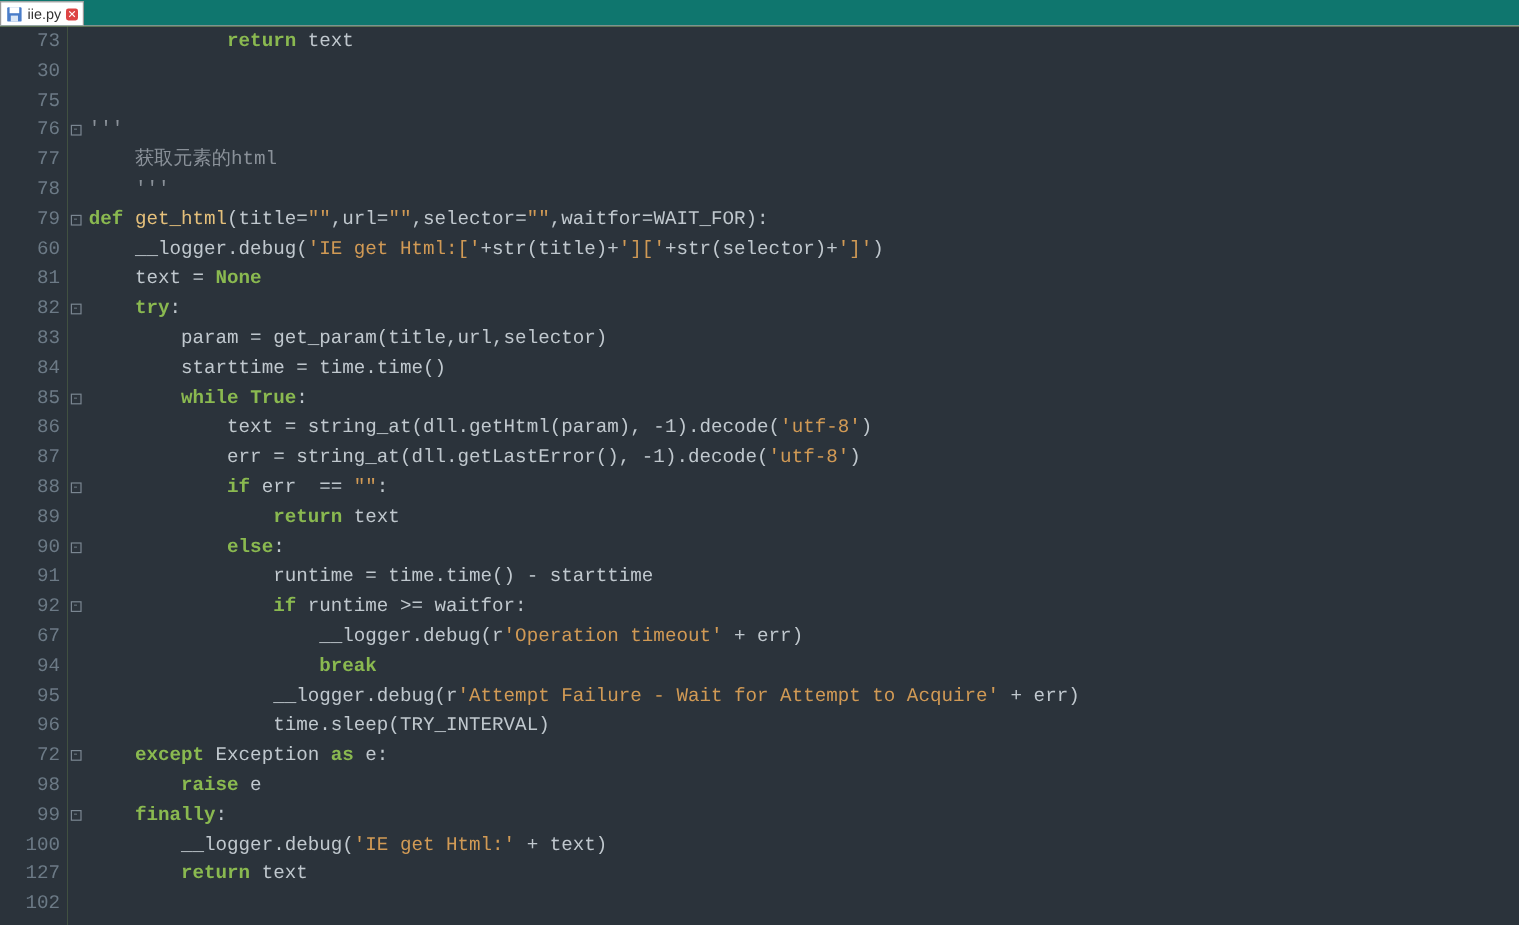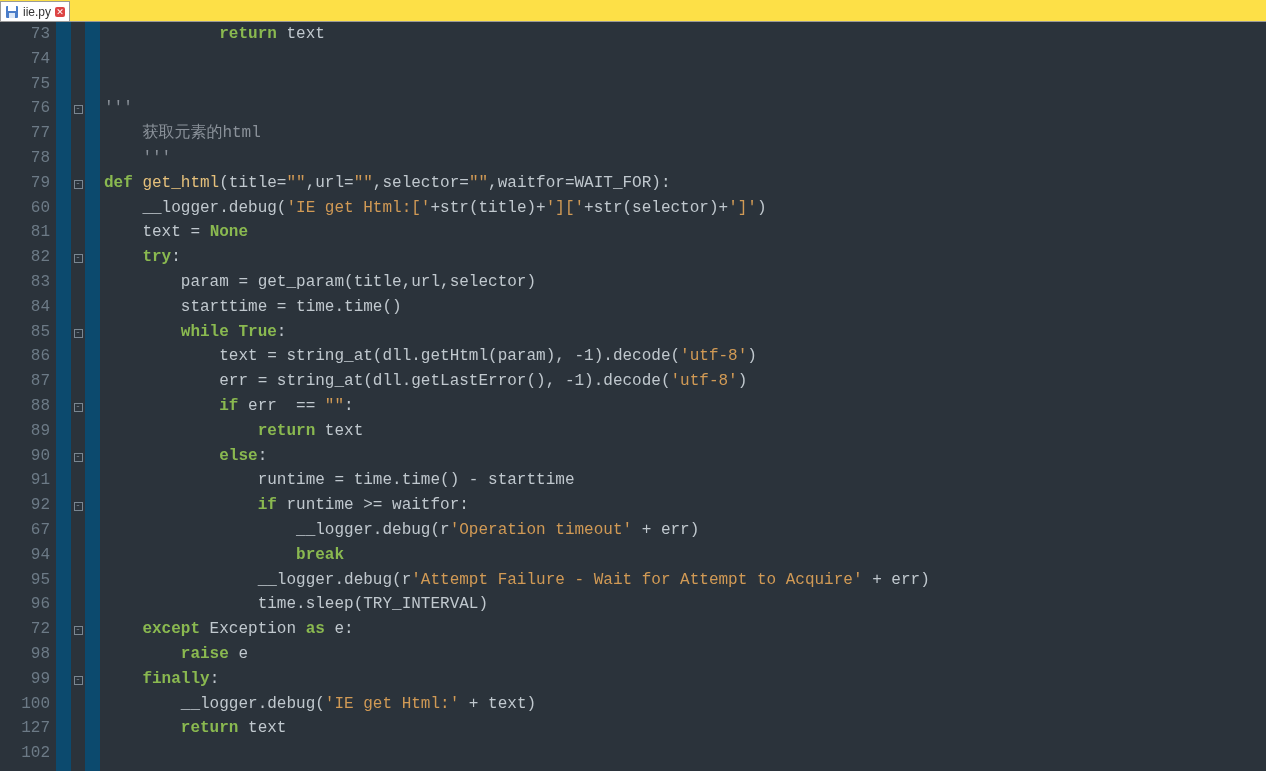--- a/index.html
+++ b/index.html
@@ -6,21 +6,21 @@
 body {
   font-family: Consolas, "Courier New", monospace;
   font-size: 16px;
   background: #e8e8e8;
   width: 1266px;
   height: 771px;
   overflow: hidden;
 }
 .tab-bar {
   height: 22px;
-  background: #fde047;
+  background: #0f766e;
   border-bottom: 1px solid #999;
   display: flex;
   align-items: flex-end;
 }
 .tab {
   height: 20px;
   background: #fff;
   border: 1px solid #999;
   border-bottom: none;
   padding: 0 4px;
@@ -43,22 +43,21 @@
   color: #fff;
   font-size: 9px;
   line-height: 10px;
   text-align: center;
   border-radius: 2px;
   cursor: pointer;
 }
 .editor {
   display: flex;
   height: calc(100% - 22px);
-  background: #0c4a6e;
-  gap: 15px;
+  background: #bef264;
 }
 .gutter {
   width: 56px;
   background: #2b333b;
   color: #6c7a86;
   text-align: right;
   padding-right: 6px;
   font-size: 16px;
   line-height: 24.8px;
   user-select: none;
@@ -116,21 +115,21 @@
       </svg>
     </span>
     <span class="tab-label">iie.py</span>
     <span class="close-x">✕</span>
   </div>
 </div>
 
 <div class="editor">
   <div class="gutter" id="gutter">
       <div class="ln">73</div>
-      <div class="ln">74</div>
+      <div class="ln">30</div>
       <div class="ln">75</div>
       <div class="ln">76</div>
       <div class="ln">77</div>
       <div class="ln">78</div>
       <div class="ln">79</div>
       <div class="ln">60</div>
       <div class="ln">81</div>
       <div class="ln">82</div>
       <div class="ln">83</div>
       <div class="ln">84</div>

